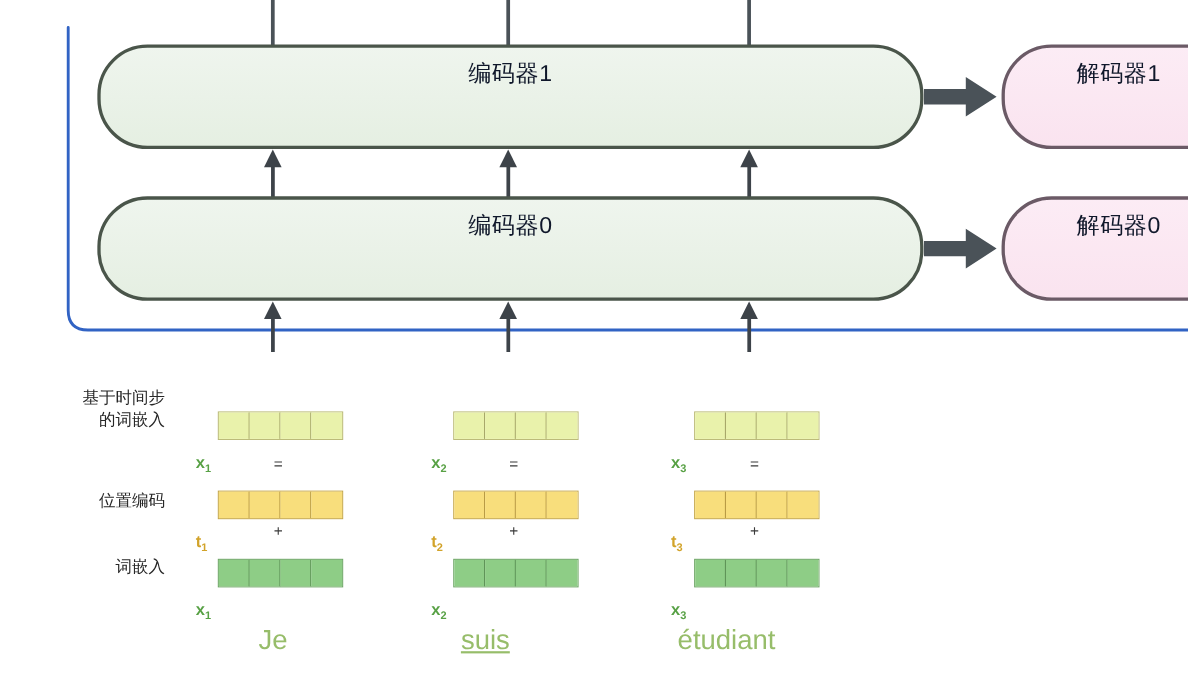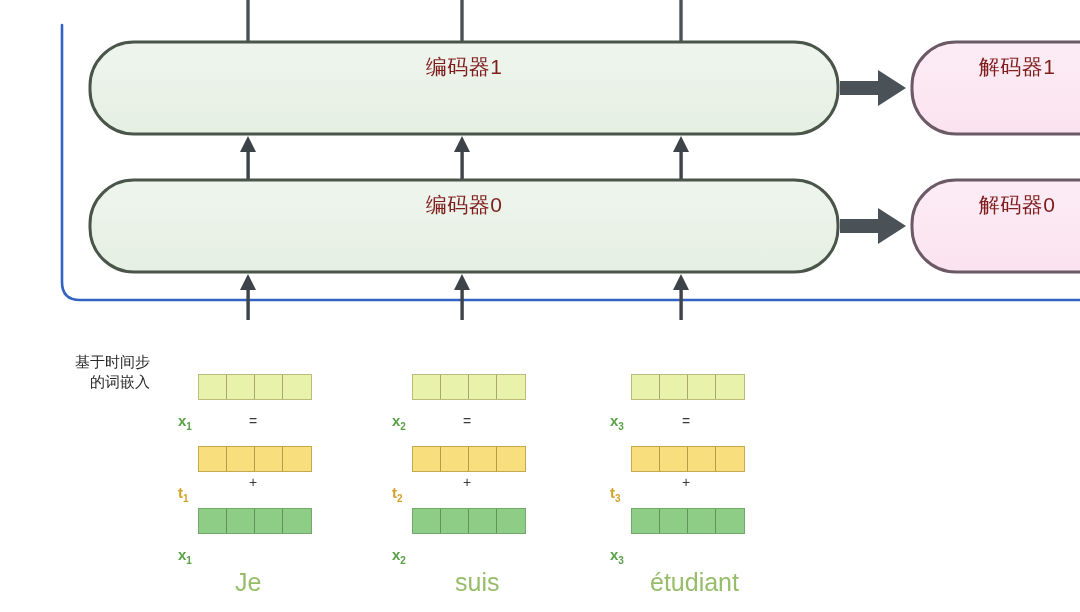--- a/index.html
+++ b/index.html
@@ -20,21 +20,21 @@
   #arch {
     position: absolute;
     left: 0; top: 0;
     width: 1080px; height: 320px;
   }
   #arch svg { display: block; }
 
   .box-label {
     position: absolute;
     font-size: 21px;
-    color: #7f1d1d;
+    color: #0f172a;
     letter-spacing: 0.5px;
     white-space: nowrap;
     pointer-events: none;
   }
 
   
   #embeds {
     position: absolute;
     left: 0; top: 320px;
     width: 1080px; height: 292px;
@@ -171,20 +171,22 @@
   <div class="box-label" style="left:90px; top:0; width:748px; height:134px; display:flex; align-items:center; justify-content:center;">编码器1</div>
   <div class="box-label" style="left:90px; top:138px; width:748px; height:134px; display:flex; align-items:center; justify-content:center;">编码器0</div>
   <div class="box-label" style="left:912px; top:0; width:210px; height:134px; display:flex; align-items:center; justify-content:center;">解码器1</div>
   <div class="box-label" style="left:912px; top:138px; width:210px; height:134px; display:flex; align-items:center; justify-content:center;">解码器0</div>
 </div>
 
 <div id="embeds">
 
   <div class="row-label" style="left:10px; top:32px; width:140px;">基于时间步
 的词嵌入</div>
+  <div class="row-label" style="left:10px; top:126px; width:140px;">位置编码</div>
+  <div class="row-label" style="left:10px; top:186px; width:140px;">词嵌入</div>
 
   <div class="vtag x" style="left:178px; top:56px;">
     <span>x</span><sub>1</sub>
   </div>
   <div class="vec pale" style="left:198px; top:54px;">
     <div class="cell"></div>
     <div class="cell"></div>
     <div class="cell"></div>
     <div class="cell"></div>
   </div>
@@ -242,21 +244,21 @@
   <div class="vtag x" style="left:392px; top:190px;">
     <span>x</span><sub>2</sub>
   </div>
   <div class="vec green" style="left:412px; top:188px;">
     <div class="cell"></div>
     <div class="cell"></div>
     <div class="cell"></div>
     <div class="cell"></div>
   </div>
 
-  <div class="word" style="left:455px; top:248px;">suis</div>
+  <div class="word" style="left:419px; top:248px;text-decoration:underline;">suis</div>
 
   <div class="vtag x" style="left:610px; top:56px;">
     <span>x</span><sub>3</sub>
   </div>
   <div class="vec pale" style="left:631px; top:54px;">
     <div class="cell"></div>
     <div class="cell"></div>
     <div class="cell"></div>
     <div class="cell"></div>
   </div>
@@ -278,14 +280,14 @@
   <div class="vtag x" style="left:610px; top:190px;">
     <span>x</span><sub>3</sub>
   </div>
   <div class="vec green" style="left:631px; top:188px;">
     <div class="cell"></div>
     <div class="cell"></div>
     <div class="cell"></div>
     <div class="cell"></div>
   </div>
 
-  <div class="word" style="left:650px; top:248px;">étudiant</div>
+  <div class="word" style="left:616px; top:248px;">étudiant</div>
 </div>
 
 </body></html>

